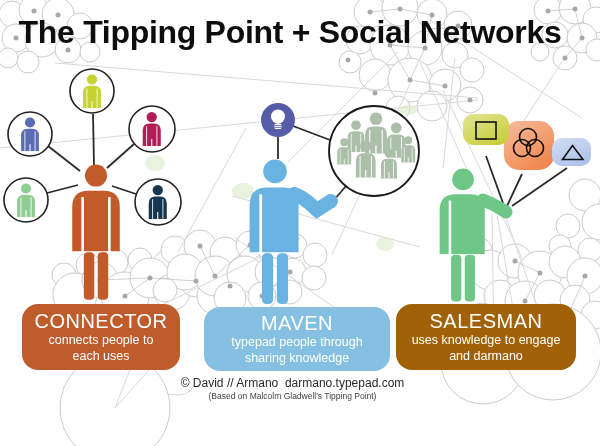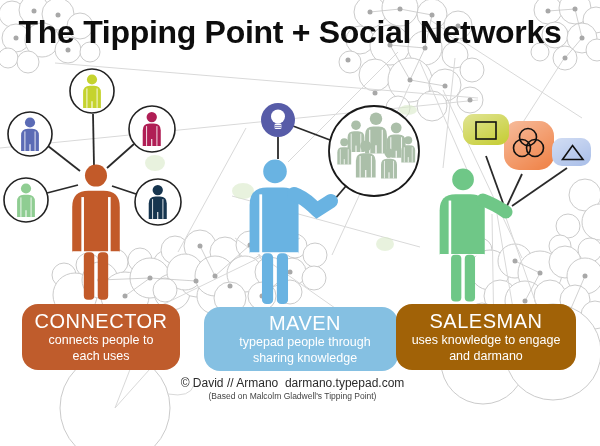--- a/index.html
+++ b/index.html
@@ -350,21 +350,21 @@
   <div class="title">The Tipping Point + Social Networks</div>
 
   <div class="role-box box-connector" style="background: rgb(191, 92, 44);">
     <div class="role-name">CONNECTOR</div>
     <div class="role-desc">
       <div>connects people to</div>
       <div>each uses</div>
     </div>
   </div>
 
-  <div class="role-box box-maven" style="background: rgb(133, 192, 226); padding-left: 8px;">
+  <div class="role-box box-maven" style="background: rgb(133, 192, 226);">
     <div class="role-name">MAVEN</div>
     <div class="role-desc">
       <div>typepad people through</div>
       <div>sharing knowledge</div>
     </div>
   </div>
 
   <div class="role-box box-salesman" style="background: #a16207;">
     <div class="role-name">SALESMAN</div>
     <div class="role-desc">

